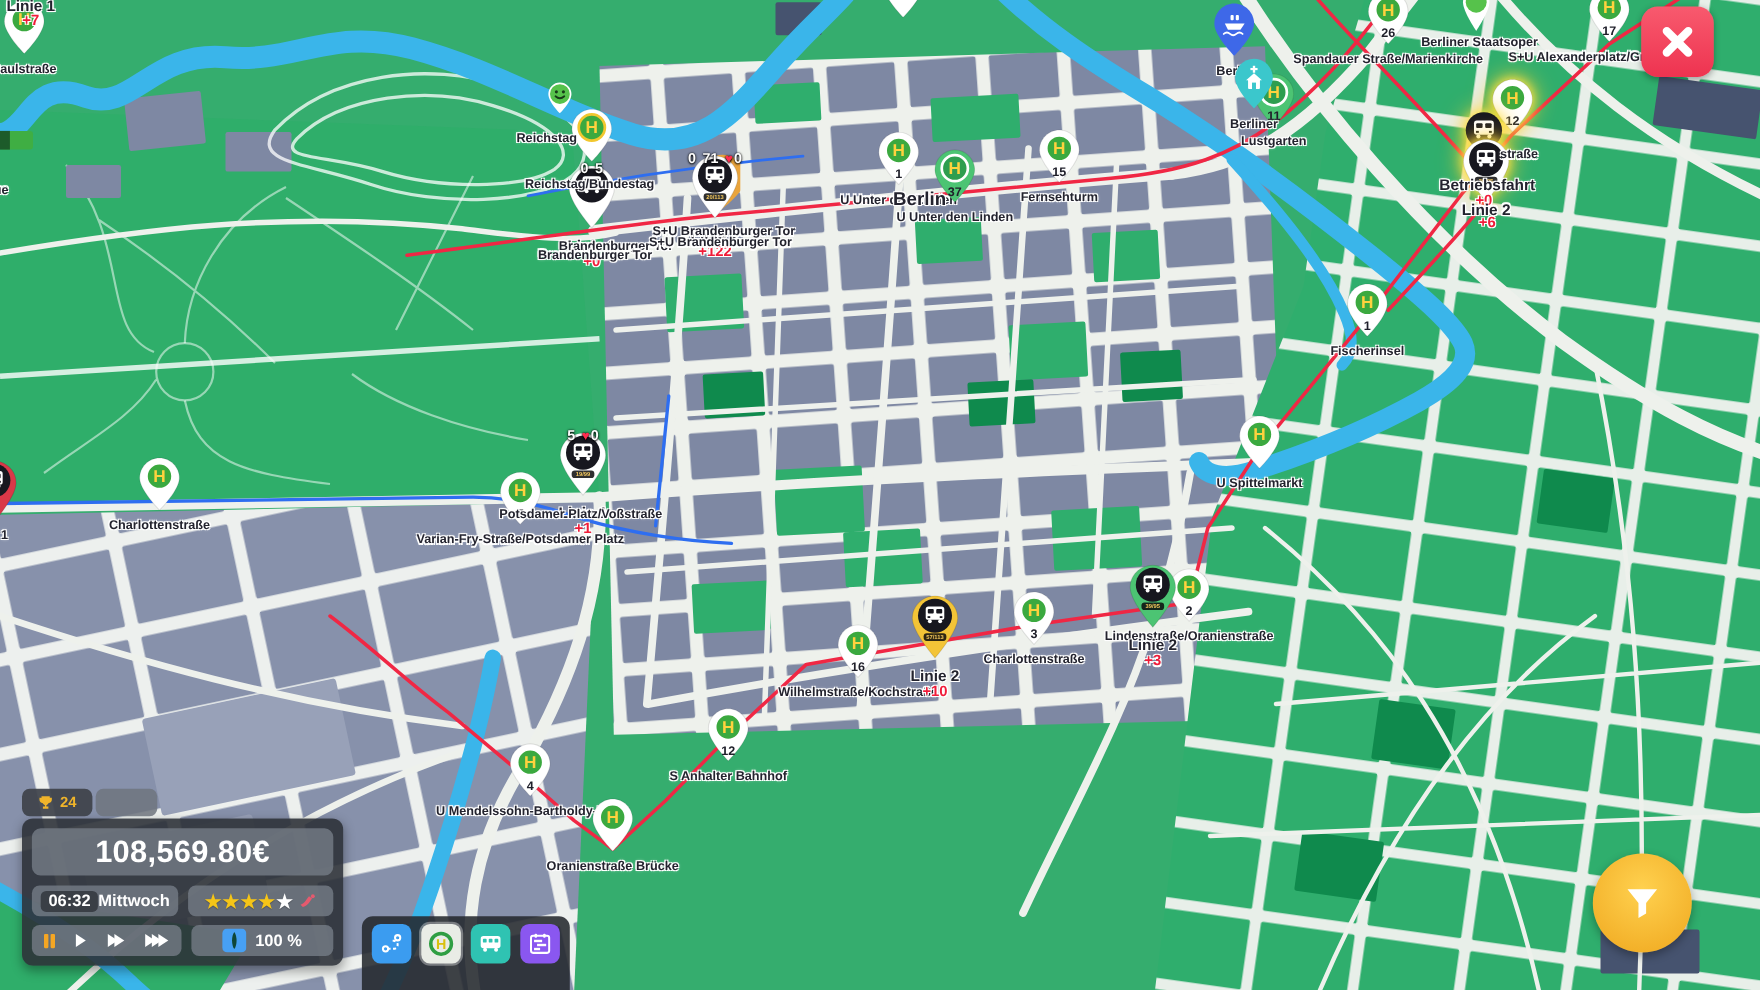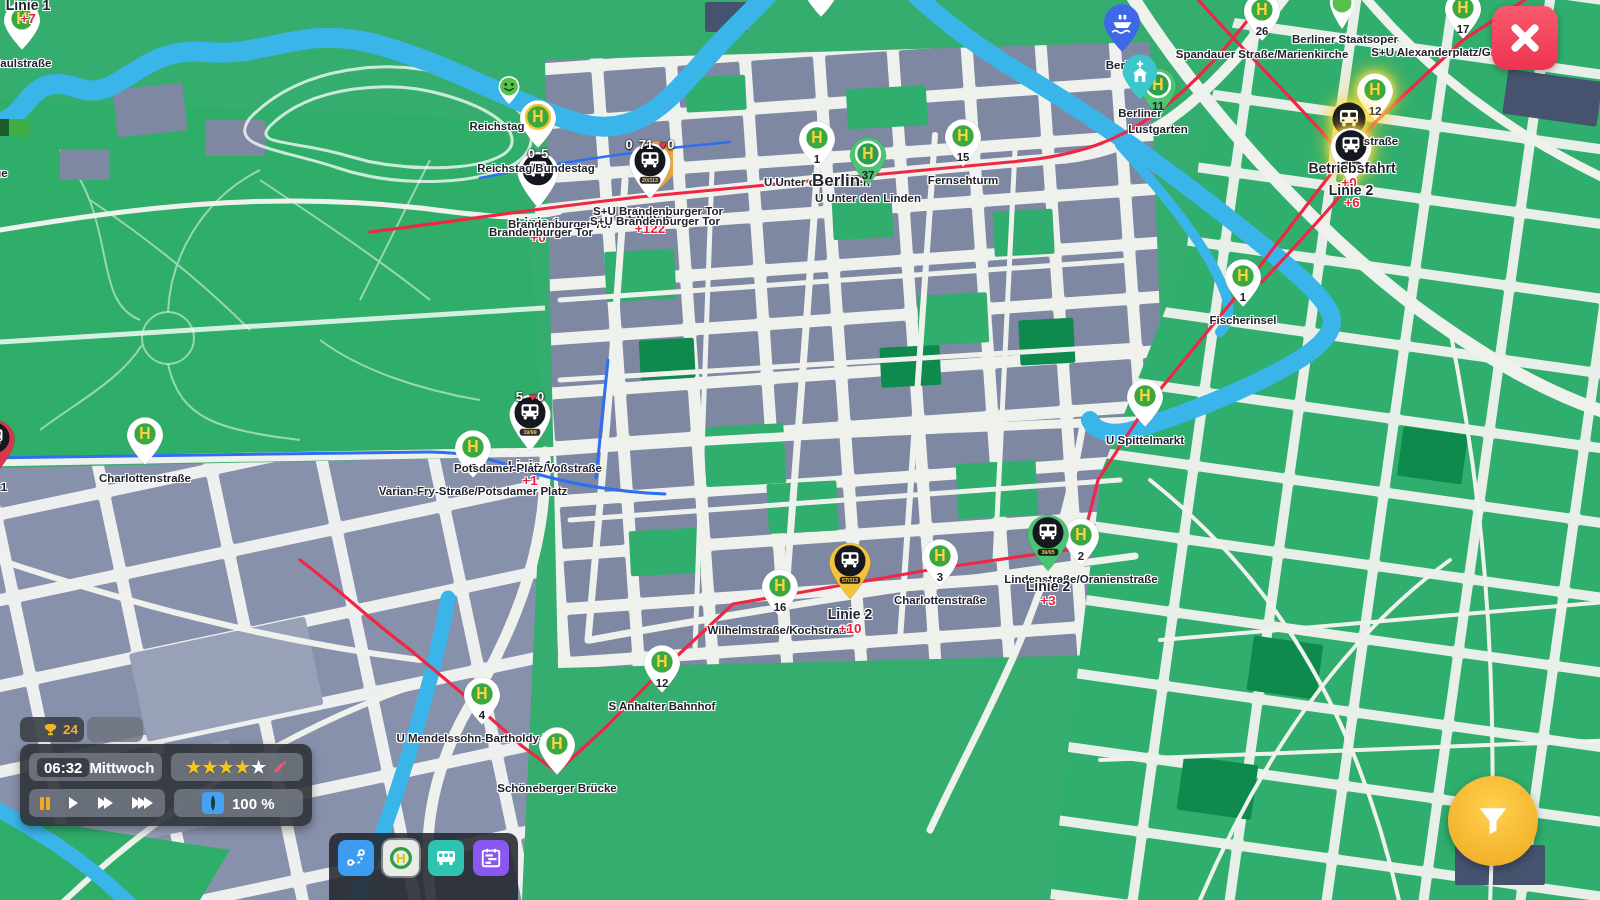--- a/index.html
+++ b/index.html
@@ -35,21 +35,21 @@
   .search::placeholder{color:#b5abab;}
   .close-btn{position:absolute;left:1492px;top:6px;width:66px;height:64px;border-radius:15px;border:none;cursor:pointer;
     background:linear-gradient(#f85a6e,#ee3350);box-shadow:0 2px 6px rgba(0,0,0,.3);
     display:flex;align-items:center;justify-content:center;z-index:9;}
   .filter-btn{position:absolute;left:1448px;top:776px;width:90px;height:90px;border-radius:50%;border:none;cursor:pointer;
     background:radial-gradient(circle at 50% 36%,#ffd14f,#efa71e);box-shadow:0 3px 9px rgba(0,0,0,.33);
     display:flex;align-items:center;justify-content:center;z-index:9;}
 
   .hud{position:absolute;left:20px;top:717px;width:292px;z-index:9;}
   .hud-tabs{display:flex;gap:3px;margin-bottom:2px;height:25px;}
-  .hud-tab{border:none;border-radius:7px;display:flex;align-items:center;justify-content:flex-end;gap:5px;cursor:pointer;}
+  .hud-tab{border:none;border-radius:7px;display:flex;align-items:center;justify-content:center;gap:5px;cursor:pointer;}
   .hud-tab.trophy{width:64px;background:rgba(62,67,74,.93);color:#f0b42a;font-weight:bold;font-size:13.5px;}
   .hud-tab.empty{width:56px;background:rgba(110,116,126,.85);}
   .hud-body{background:rgba(46,50,56,.9);border-radius:10px;padding:9px;box-shadow:0 4px 10px rgba(0,0,0,.35);}
   .money-box{background:rgba(118,125,136,.78);border-radius:8px;height:43px;display:flex;align-items:center;justify-content:center;
     color:#fff;font-size:28px;font-weight:bold;margin-bottom:9px;letter-spacing:.3px;}
   .hud-row{display:flex;gap:9px;margin-bottom:8px;}
   .hud-row:last-child{margin-bottom:0;}
   .hud-cell{flex:1;background:rgba(118,125,136,.78);border-radius:7px;height:28px;display:flex;align-items:center;padding:0 8px;color:#fff;font-weight:bold;}
   .time-chip{background:rgba(56,60,67,.95);border-radius:5px;padding:1px 7px;font-size:15px;}
   .day{flex:1;text-align:center;font-size:15px;}
@@ -304,21 +304,21 @@
       <div class="pin stop-pin" data-interactable="true" style="left: 482px; top: 730px;"><svg width="38" height="50" viewBox="0 0 40 52" data-interactable="false">
     <path d="M20 1C9.5 1 1 9.7 1 20.3 1 32 20 51 20 51s19-18.7 19-30.7C39 9.7 30.5 1 20 1Z" fill="#ffffff" stroke="rgba(0,0,0,.1)"></path>
     <circle cx="20" cy="18.5" r="12.5" fill="#3ba93f" stroke="#ffffff" stroke-width="2.6"></circle>
     <text x="20" y="24" text-anchor="middle" font-size="16.5" font-weight="bold" fill="#ffd23e" font-family="Liberation Sans,sans-serif">H</text>
     <text x="20" y="45" text-anchor="middle" font-size="12" font-weight="bold" fill="#20202b" font-family="Liberation Sans,sans-serif">4</text>
         </svg><div class="plabel" data-interactable="false">U Mendelssohn-Bartholdy-Park</div></div>
       <div class="pin stop-pin" data-interactable="true" style="left: 557px; top: 780px;"><svg width="38" height="50" viewBox="0 0 40 52" data-interactable="false">
     <path d="M20 1C9.5 1 1 9.7 1 20.3 1 32 20 51 20 51s19-18.7 19-30.7C39 9.7 30.5 1 20 1Z" fill="#ffffff" stroke="rgba(0,0,0,.1)"></path>
     <circle cx="20" cy="18.5" r="12.5" fill="#3ba93f" stroke="#ffffff" stroke-width="2.6"></circle>
     <text x="20" y="24" text-anchor="middle" font-size="16.5" font-weight="bold" fill="#ffd23e" font-family="Liberation Sans,sans-serif">H</text>
-    </svg><div class="plabel" data-interactable="false">Schöneberger Brücke</div></div>
+    </svg><div class="plabel" data-interactable="false">Oranienstraße Brücke</div></div>
       <div class="pin bus-pin" data-interactable="true" style="left: 538px; top: 214px;"><svg width="46" height="60" viewBox="0 0 48 64" data-interactable="false">
 
       <path d="M24 2C12 2 2 11.5 2 23.5 2 37 24 62 24 62s22-25 22-38.5C46 11.5 36 2 24 2Z" fill="#ffffff" stroke="rgba(0,0,0,.12)"></path>
           <circle cx="24" cy="21" r="16.5" fill="#17171f"></circle>
     <rect x="15" y="12" width="18" height="13" rx="2.5" fill="#fff"></rect>
     <rect x="17" y="14.5" width="5.8" height="4.4" rx="1" fill="#17171f"></rect>
     <rect x="25.2" y="14.5" width="5.8" height="4.4" rx="1" fill="#17171f"></rect>
     <rect x="16.8" y="21.5" width="2.6" height="1.8" fill="#17171f"></rect>
     <rect x="28.6" y="21.5" width="2.6" height="1.8" fill="#17171f"></rect>
     <circle cx="19" cy="26.5" r="1.9" fill="#fff"></circle>
@@ -497,20 +497,23 @@
         <span data-interactable="false" style="display:flex;">
           <svg width="15" height="15" viewBox="0 0 24 24" fill="#f0b42a">
               <path d="M6 3h12v2h3v3c0 2.5-2 4.5-4.5 4.8A6 6 0 0 1 13 16v2h3v3H8v-3h3v-2a6 6 0 0 1-3.5-3.2C5 12.5 3 10.5 3 8V5h3Z"></path>
             </svg>
         </span>
         <span data-interactable="false">24</span>
       </button>
       <button class="hud-tab empty" data-interactable="true"></button>
     </div>
     <div class="hud-body">
+      <div class="money-box" data-interactable="false">
+        <span>108,569.80€</span>
+      </div>
       <div class="hud-row">
         <div class="hud-cell" data-interactable="false">
           <span class="time-chip" data-interactable="false">06:32</span>
           <span class="day" data-interactable="false">Mittwoch</span>
         </div>
         <div class="hud-cell rating-cell" data-interactable="false">
           <span id="stars" data-interactable="false" style="display:flex;gap:1px;">
               <span class="star" data-interactable="false">★</span>
               <span class="star" data-interactable="false">★</span>
               <span class="star" data-interactable="false">★</span>

